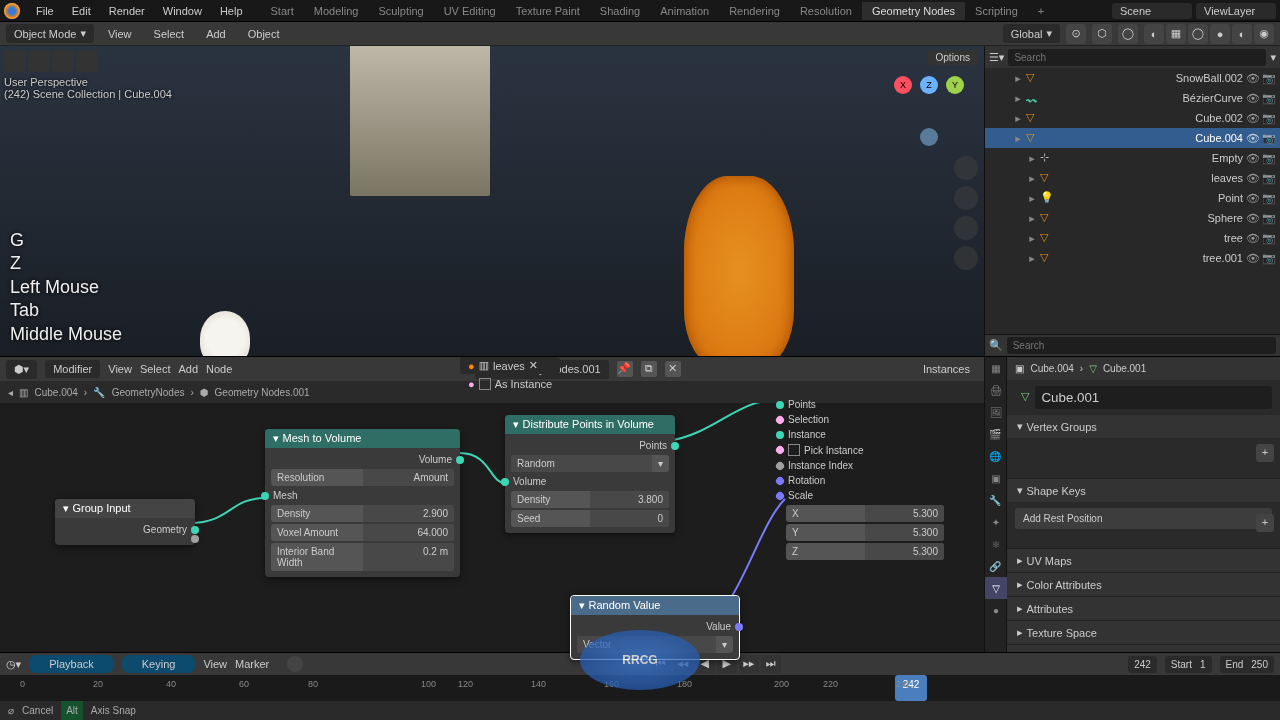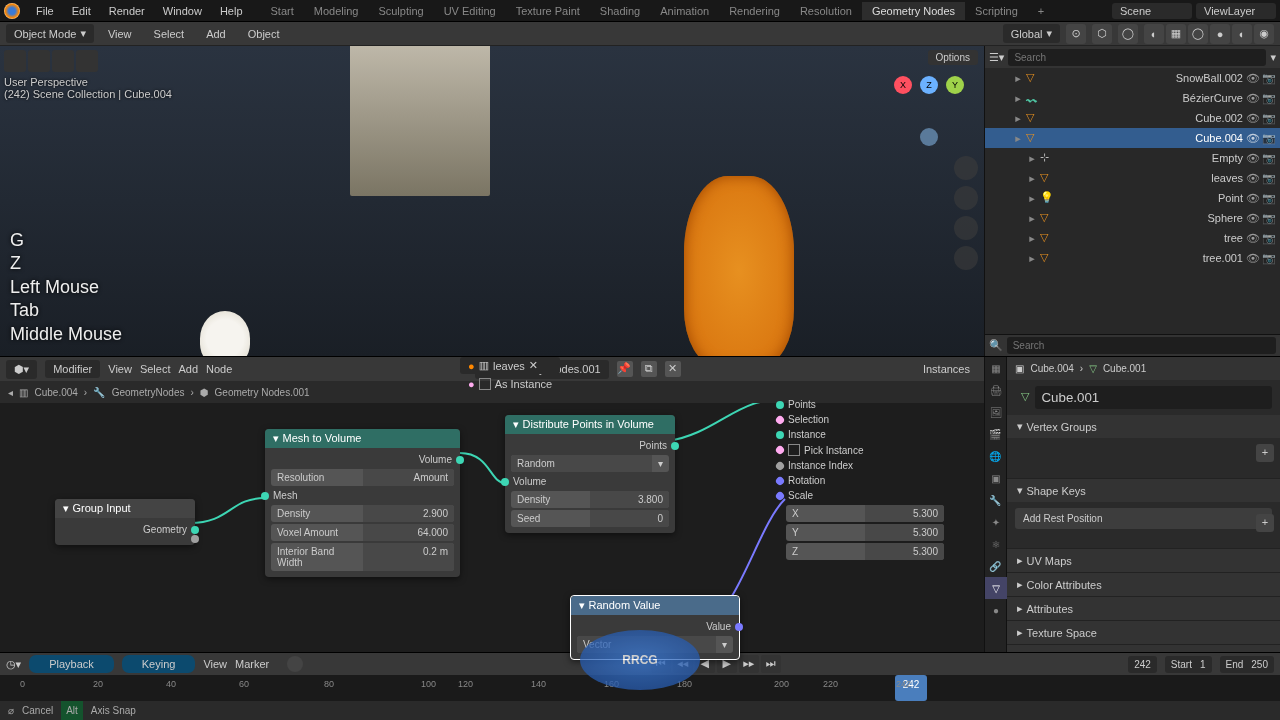--- a/index.html
+++ b/index.html
@@ -598,21 +598,21 @@
         <span>End</span>
         <span>250</span>
       </span>
   </div>
   <div class="track">
     <span class="cur" style="left:895px">242</span>
   <span class="tick" style="left: 20px;">0</span>
       <span class="tick" style="left: 93px;">20</span>
       <span class="tick" style="left: 166px;">40</span>
       <span class="tick" style="left: 239px;">60</span>
-      <span class="tick" style="left: 324px;">80</span>
+      <span class="tick" style="left: 308px;">80</span>
       <span class="tick" style="left: 385px; margin-left: 36px;">100</span>
       <span class="tick" style="left: 458px;">120</span>
       <span class="tick" style="left: 531px;">140</span>
       <span class="tick" style="left: 604px;">160</span>
       <span class="tick" style="left: 677px; text-align: center;">180</span>
       <span class="tick" style="left: 750px; margin-left: 24px;">200</span>
       <span class="tick" style="left: 823px;">220</span>
       <span class="tick" style="left: 896px;">242</span>
     </div>
 </div>

